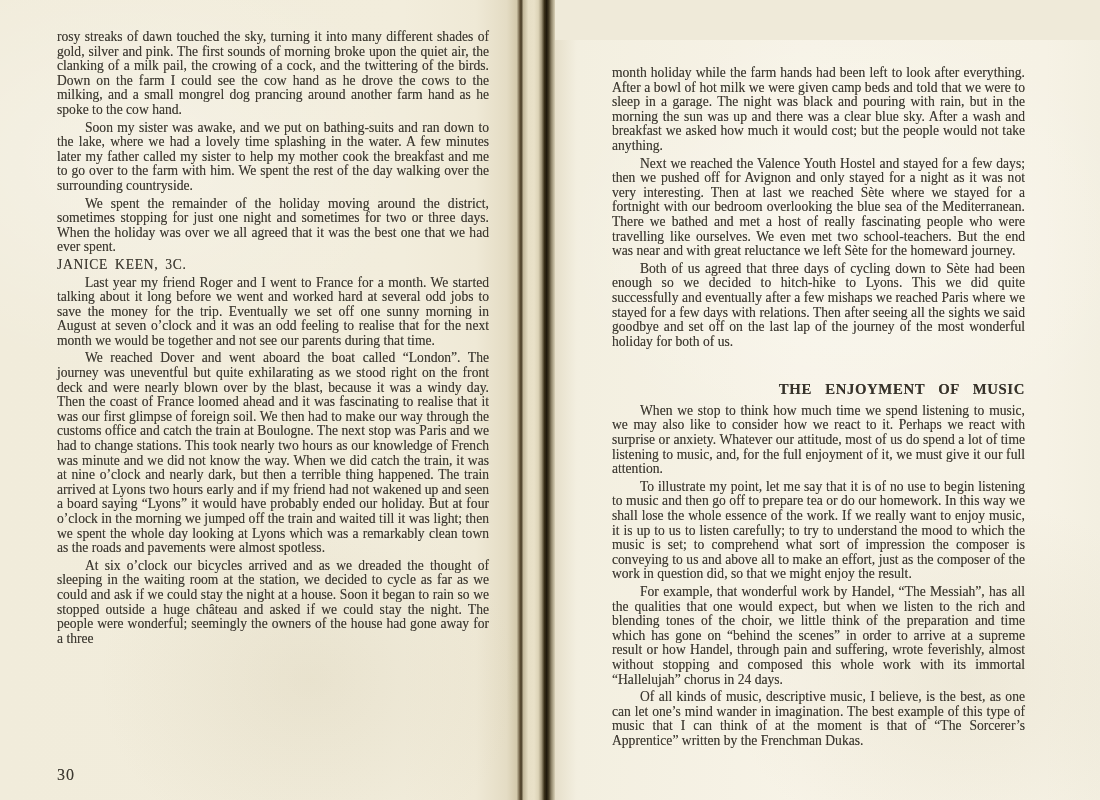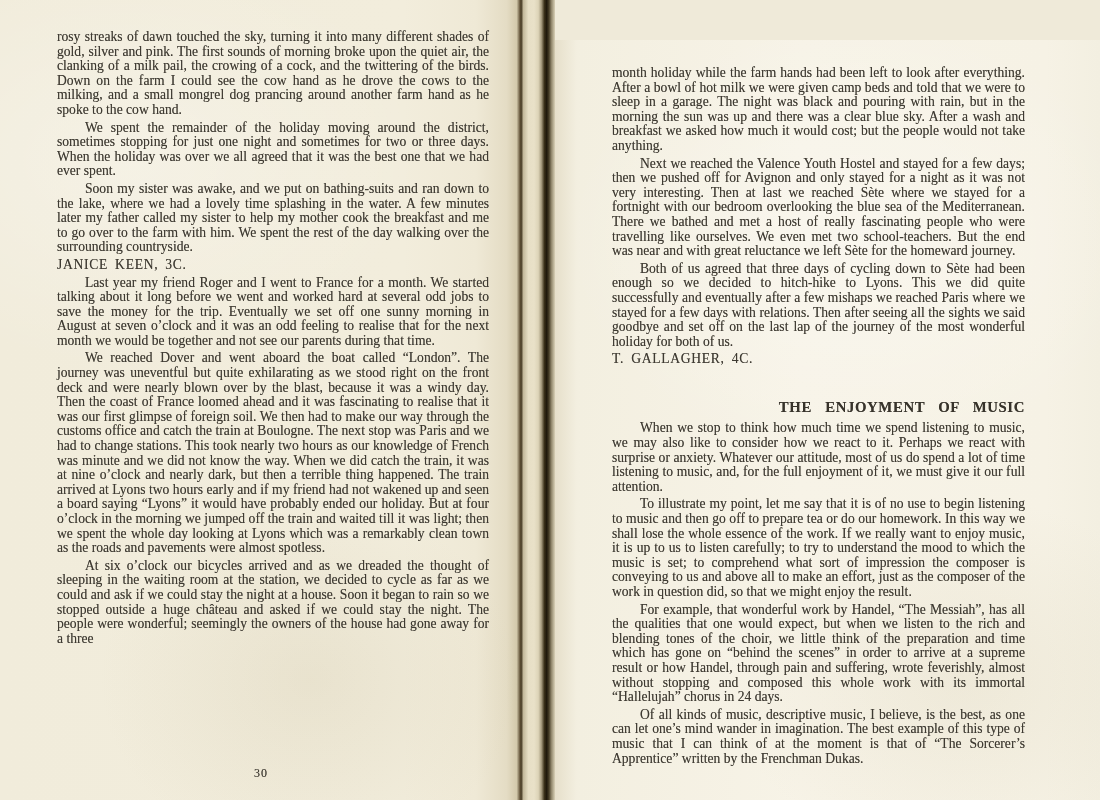--- a/index.html
+++ b/index.html
@@ -70,54 +70,53 @@
     font-weight: 700;
     letter-spacing: 0.6px;
     word-spacing: 9px;
     color: #37332b;
     text-shadow: 0 0 0.5px rgba(55,51,43,0.6);
   }
   .page-right h2.article-heading { margin-top: 33px; text-align: right; }
   .page-number {
     position: absolute;
     top: 766px;
-    text-align: center;
-    font-size: 12px;
+    text-align: left;
+    font-size: 16px;
     letter-spacing: 1px;
     text-shadow: 0 0 0.5px rgba(62,58,50,0.55);
   }
   .page-left .page-number { left: 57px; width: 408px; }
   .page-right .page-number { left: 57px; width: 413px; top: 768px; }
 </style>
 </head>
 <body>
 
 <div class="spread">
 
   <div class="page page-left">
     <div class="page-content">
       <p class="continuation">rosy streaks of dawn touched the sky, turning it into many different shades of gold, silver and pink.  The first sounds of morning broke upon the quiet air, the clanking of a milk pail, the crowing of a cock, and the twittering of the birds.  Down on the farm I could see the cow hand as he drove the cows to the milking, and a small mongrel dog prancing around another farm hand as he spoke to the cow hand.</p>
+      <p class="indent">Soon my sister was awake, and we put on bathing-suits and ran down to the lake, where we had a lovely time splashing in the water.  A few minutes later my father called my sister to help my mother cook the breakfast and me to go over to the farm with him.  We spent the rest of the day walking over the surrounding countryside.</p>
       <p class="indent">We spent the remainder of the holiday moving around the district, sometimes stopping for just one night and sometimes for two or three days.  When the holiday was over we all agreed that it was the best one that we had ever spent.</p>
-      <p class="indent">Soon my sister was awake, and we put on bathing-suits and ran down to the lake, where we had a lovely time splashing in the water.  A few minutes later my father called my sister to help my mother cook the breakfast and me to go over to the farm with him.  We spent the rest of the day walking over the surrounding countryside.</p>
       <p class="byline">JANICE KEEN, 3C.</p>
       <p class="indent">Last year my friend Roger and I went to France for a month. We started talking about it long before we went and worked hard at several odd jobs to save the money for the trip.  Eventually we set off one sunny morning in August at seven o’clock and it was an odd feeling to realise that for the next month we would be together and not see our parents during that time.</p>
       <p class="indent">We reached Dover and went aboard the boat called “London”. The journey was uneventful but quite exhilarating as we stood right on the front deck and were nearly blown over by the blast, because it was a windy day.  Then the coast of France loomed ahead and it was fascinating to realise that it was our first glimpse of foreign soil.  We then had to make our way through the customs office and catch the train at Boulogne.  The next stop was Paris and we had to change stations.  This took nearly two hours as our knowledge of French was minute and we did not know the way.  When we did catch the train, it was at nine o’clock and nearly dark, but then a terrible thing happened.  The train arrived at Lyons two hours early and if my friend had not wakened up and seen a board saying “Lyons” it would have probably ended our holiday.  But at four o’clock in the morning we jumped off the train and waited till it was light; then we spent the whole day looking at Lyons which was a remarkably clean town as the roads and pavements were almost spotless.</p>
       <p class="indent">At six o’clock our bicycles arrived and as we dreaded the thought of sleeping in the waiting room at the station, we decided to cycle as far as we could and ask if we could stay the night at a house.  Soon it began to rain so we stopped outside a huge château and asked if we could stay the night.  The people were wonderful; seemingly the owners of the house had gone away for a three</p>
     </div>
     <div class="page-number">30</div>
   </div>
 
   <div class="gutter"></div>
 
   <div class="page page-right">
     <div class="page-content">
       <p class="continuation">month holiday while the farm hands had been left to look after everything.  After a bowl of hot milk we were given camp beds and told that we were to sleep in a garage.  The night was black and pouring with rain, but in the morning the sun was up and there was a clear blue sky.  After a wash and breakfast we asked how much it would cost; but the people would not take anything.</p>
       <p class="indent">Next we reached the Valence Youth Hostel and stayed for a few days; then we pushed off for Avignon and only stayed for a night as it was not very interesting.  Then at last we reached Sète where we stayed for a fortnight with our bedroom overlooking the blue sea of the Mediterranean.  There we bathed and met a host of really fascinating people who were travelling like ourselves. We even met two school-teachers.  But the end was near and with great reluctance we left Sète for the homeward journey.</p>
       <p class="indent">Both of us agreed that three days of cycling down to Sète had been enough so we decided to hitch-hike to Lyons.  This we did quite successfully and eventually after a few mishaps we reached Paris where we stayed for a few days with relations.  Then after seeing all the sights we said goodbye and set off on the last lap of the journey of the most wonderful holiday for both of us.</p>
-      <p class="byline">T. GALLAGHER, 4C.</p>
       <h2 class="article-heading">THE ENJOYMENT OF MUSIC</h2>
       <p class="indent">When we stop to think how much time we spend listening to music, we may also like to consider how we react to it.  Perhaps we react with surprise or anxiety.  Whatever our attitude, most of us do spend a lot of time listening to music, and, for the full enjoyment of it, we must give it our full attention.</p>
       <p class="indent">To illustrate my point, let me say that it is of no use to begin listening to music and then go off to prepare tea or do our homework.  In this way we shall lose the whole essence of the work. If we really want to enjoy music, it is up to us to listen carefully; to try to understand the mood to which the music is set; to comprehend what sort of impression the composer is conveying to us and above all to make an effort, just as the composer of the work in question did, so that we might enjoy the result.</p>
       <p class="indent">For example, that wonderful work by Handel, “The Messiah”, has all the qualities that one would expect, but when we listen to the rich and blending tones of the choir, we little think of the preparation and time which has gone on “behind the scenes” in order to arrive at a supreme result or how Handel, through pain and suffering, wrote feverishly, almost without stopping and composed this whole work with its immortal “Hallelujah” chorus in 24 days.</p>
       <p class="indent">Of all kinds of music, descriptive music, I believe, is the best, as one can let one’s mind wander in imagination.  The best example of this type of music that I can think of at the moment is that of “The Sorcerer’s Apprentice” written by the Frenchman Dukas.</p>
     </div>
     <div class="page-number">19</div>
   </div>
 
 </div>

